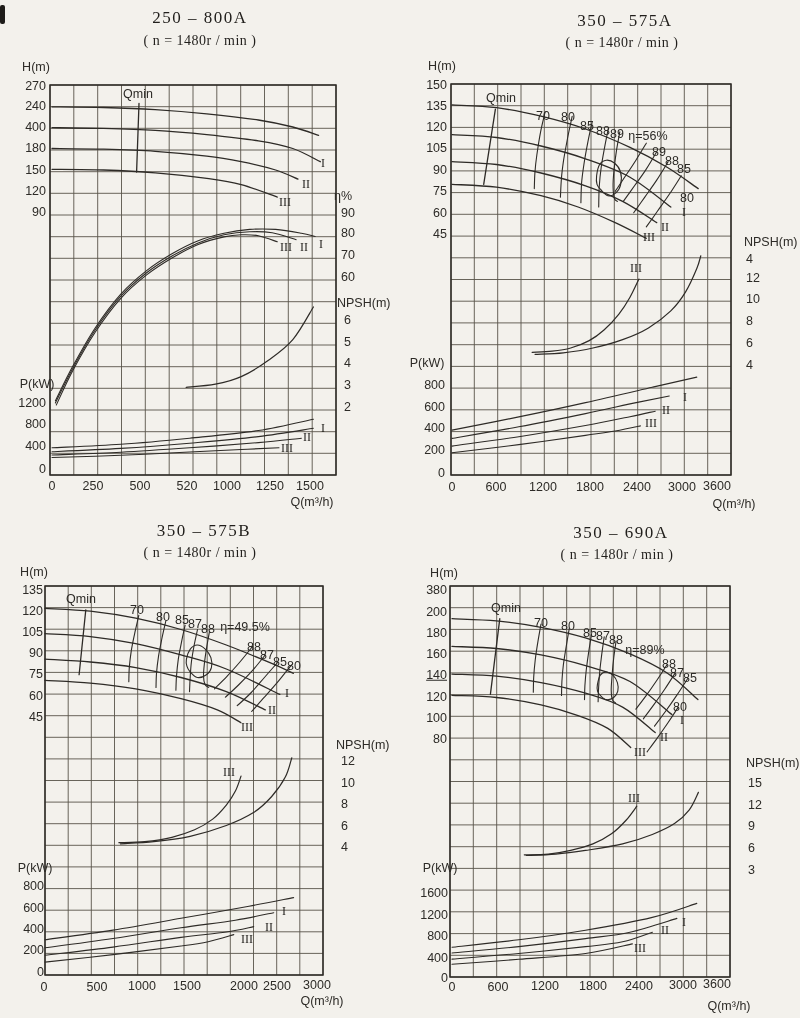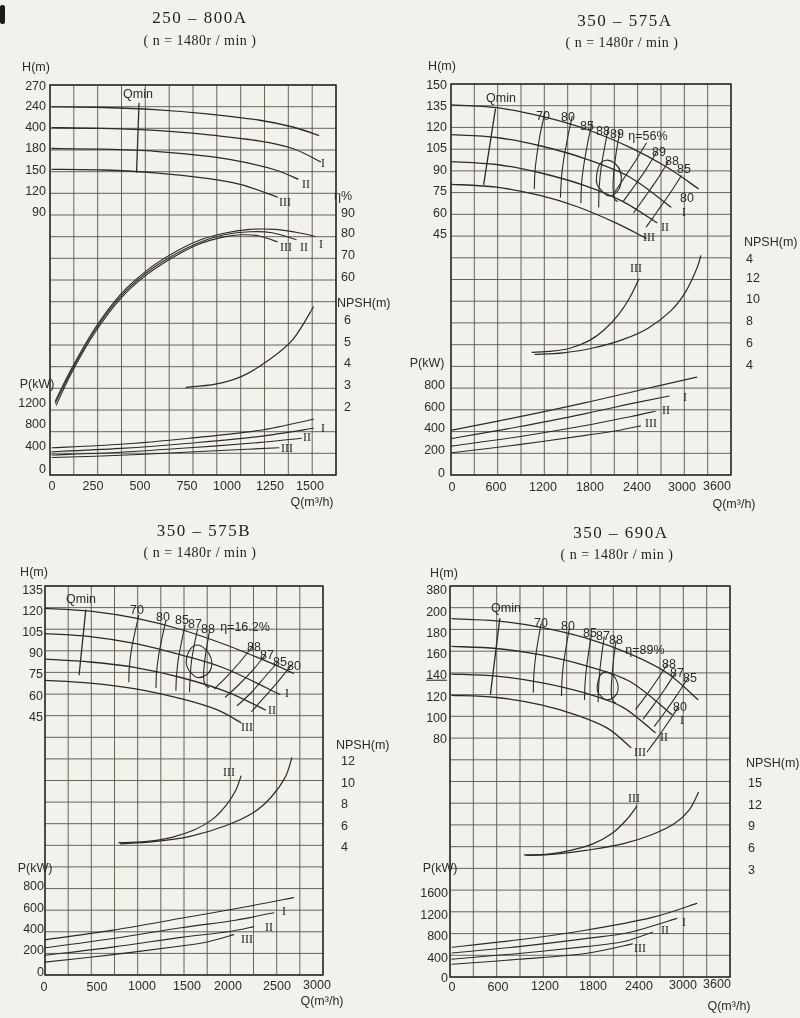--- a/index.html
+++ b/index.html
@@ -264,21 +264,21 @@
       <span class="lbl a-s tk" style="left: 344px; top: 385px;">3</span>
       <span class="lbl a-s tk" style="left: 344px; top: 407px;">2</span>
       <span class="lbl a-m ax" style="left: 37px; top: 384px;">P(kW)</span>
       <span class="lbl a-e tk" style="left: 46px; top: 403px;">1200</span>
       <span class="lbl a-e tk" style="left: 46px; top: 424px;">800</span>
       <span class="lbl a-e tk" style="left: 46px; top: 446px;">400</span>
       <span class="lbl a-e tk" style="left: 46px; top: 469px;">0</span>
       <span class="lbl a-m tk" style="left: 52px; top: 486px;">0</span>
       <span class="lbl a-m tk" style="left: 93px; top: 486px;">250</span>
       <span class="lbl a-m tk" style="left: 140px; top: 486px;">500</span>
-      <span class="lbl a-m tk" style="left: 187px; top: 486px;">750</span>
+      <span class="lbl a-m tk" style="left: 187px; top: 486px;">520</span>
       <span class="lbl a-m tk" style="left: 227px; top: 486px;">1000</span>
       <span class="lbl a-m tk" style="left: 270px; top: 486px;">1250</span>
       <span class="lbl a-m tk" style="left: 310px; top: 486px;">1500</span>
       <span class="lbl a-m ax" style="left: 312px; top: 502px;">Q(m³/h)</span>
       <span class="lbl a-m qm" style="left: 138px; top: 94px;">Qmin</span>
       <span class="lbl a-m cl" style="left: 323px; top: 163px;">I</span>
       <span class="lbl a-m cl" style="left: 306px; top: 184px;">II</span>
       <span class="lbl a-m cl" style="left: 285px; top: 202px;">III</span>
       <span class="lbl a-m cl" style="left: 321px; top: 244px;">I</span>
       <span class="lbl a-m cl" style="left: 304px; top: 247px;">II</span>
@@ -345,21 +345,21 @@
       <span class="lbl a-e tk" style="left: 43px; top: 653px;">90</span>
       <span class="lbl a-e tk" style="left: 43px; top: 674px;">75</span>
       <span class="lbl a-e tk" style="left: 43px; top: 696px;">60</span>
       <span class="lbl a-e tk" style="left: 43px; top: 717px;">45</span>
       <span class="lbl a-m qm" style="left: 81px; top: 599px;">Qmin</span>
       <span class="lbl a-m tk" style="left: 137px; top: 610px;">70</span>
       <span class="lbl a-m tk" style="left: 163px; top: 617px;">80</span>
       <span class="lbl a-m tk" style="left: 182px; top: 620px;">85</span>
       <span class="lbl a-m tk" style="left: 195px; top: 624px;">87</span>
       <span class="lbl a-m tk" style="left: 208px; top: 629px;">88</span>
-      <span class="lbl a-m tk" style="left: 245px; top: 627px;">η=16.2%</span>
+      <span class="lbl a-m tk" style="left: 245px; top: 627px;">η=49.5%</span>
       <span class="lbl a-m tk" style="left: 254px; top: 647px;">88</span>
       <span class="lbl a-m tk" style="left: 267px; top: 655px;">87</span>
       <span class="lbl a-m tk" style="left: 280px; top: 662px;">85</span>
       <span class="lbl a-m tk" style="left: 294px; top: 666px;">80</span>
       <span class="lbl a-m cl" style="left: 287px; top: 693px;">I</span>
       <span class="lbl a-m cl" style="left: 272px; top: 710px;">II</span>
       <span class="lbl a-m cl" style="left: 247px; top: 727px;">III</span>
       <span class="lbl a-s ax" style="left: 336px; top: 745px;">NPSH(m)</span>
       <span class="lbl a-s tk" style="left: 341px; top: 761px;">12</span>
       <span class="lbl a-s tk" style="left: 341px; top: 783px;">10</span>
@@ -373,21 +373,21 @@
       <span class="lbl a-e tk" style="left: 44px; top: 929px;">400</span>
       <span class="lbl a-e tk" style="left: 44px; top: 950px;">200</span>
       <span class="lbl a-e tk" style="left: 44px; top: 972px;">0</span>
       <span class="lbl a-m cl" style="left: 284px; top: 911px;">I</span>
       <span class="lbl a-m cl" style="left: 269px; top: 927px;">II</span>
       <span class="lbl a-m cl" style="left: 247px; top: 939px;">III</span>
       <span class="lbl a-m tk" style="left: 44px; top: 987px;">0</span>
       <span class="lbl a-m tk" style="left: 97px; top: 987px;">500</span>
       <span class="lbl a-m tk" style="left: 142px; top: 986px;">1000</span>
       <span class="lbl a-m tk" style="left: 187px; top: 986px;">1500</span>
-      <span class="lbl a-m tk" style="left: 228px; top: 986px; text-align: center;">2000</span>
+      <span class="lbl a-m tk" style="left: 244px; top: 986px; text-align: center;">2000</span>
       <span class="lbl a-m tk" style="left: 277px; top: 986px;">2500</span>
       <span class="lbl a-m tk" style="left: 317px; top: 985px;">3000</span>
       <span class="lbl a-m ax" style="left: 322px; top: 1001px;">Q(m³/h)</span>
       <span class="lbl a-m t" style="left: 621px; top: 532px;">350 – 690A</span>
       <span class="lbl a-m st" style="left: 617px; top: 555px;">( n = 1480r / min )</span>
       <span class="lbl a-m ax" style="left: 444px; top: 573px;">H(m)</span>
       <span class="lbl a-e tk" style="left: 447px; top: 590px;">380</span>
       <span class="lbl a-e tk" style="left: 447px; top: 612px;">200</span>
       <span class="lbl a-e tk" style="left: 447px; top: 633px;">180</span>
       <span class="lbl a-e tk" style="left: 447px; top: 654px;">160</span>

